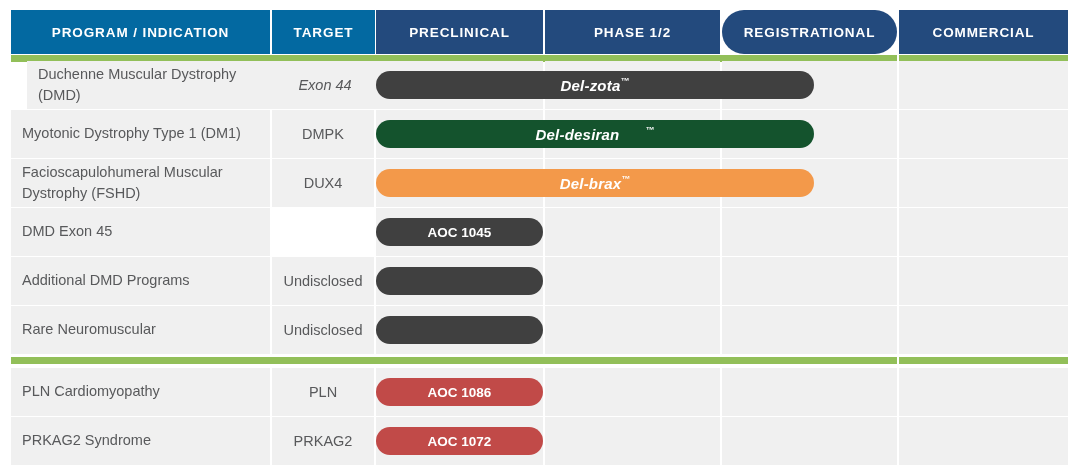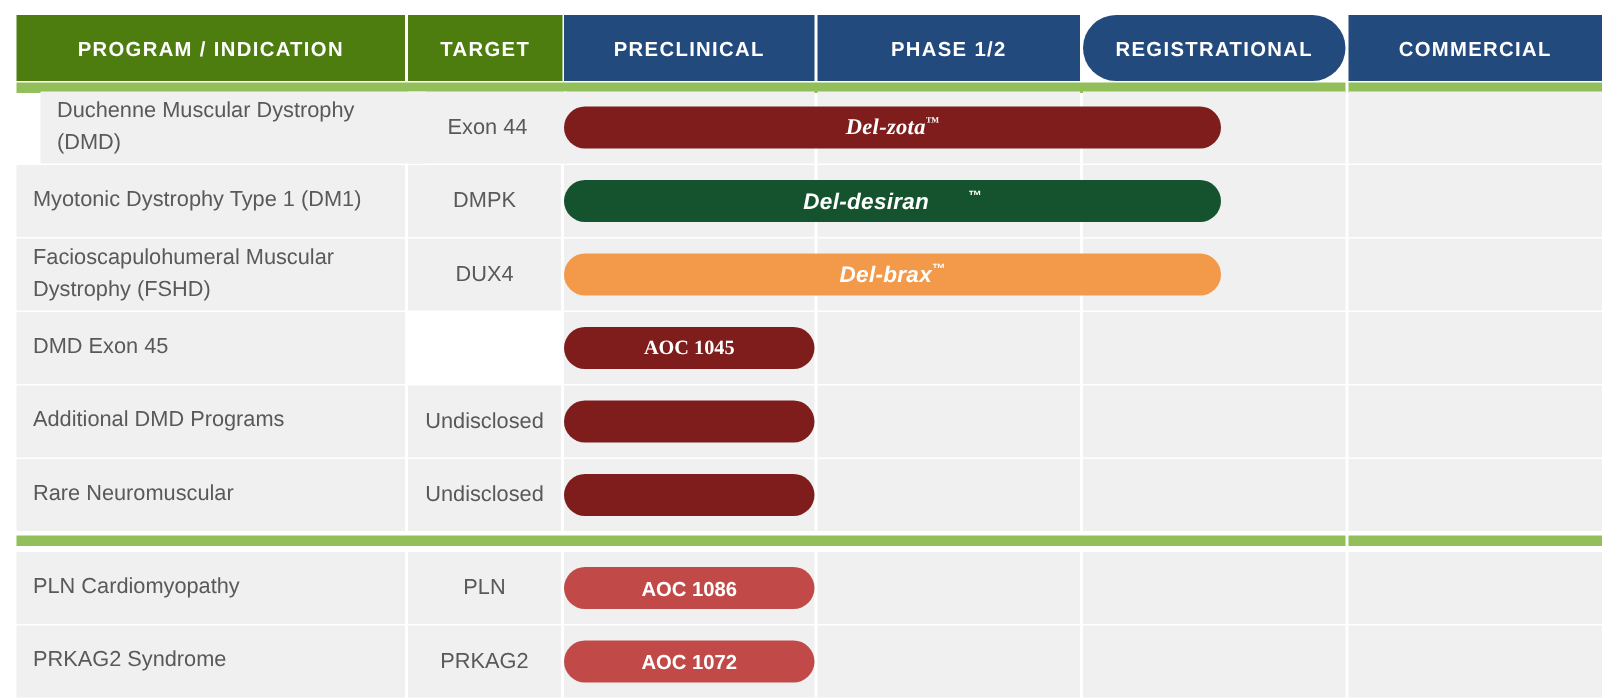--- a/index.html
+++ b/index.html
@@ -23,21 +23,21 @@
   }
   .hdr-cell{
     position:absolute; top:0; height:44px;
     display:flex; align-items:center; justify-content:center;
     color:#ffffff;
     font-size:13.5px;
     font-weight:bold;
     letter-spacing:0.9px;
     box-sizing:border-box;
   }
-  .hdr-teal{background:#4d7c0f;}
+  .hdr-teal{background:#0369a1;}
   .hdr-navy{background:#234a7d;text-align:center;}
 
   
   .green-bar{
     position:absolute;
     height:7px;
     background:#92bf59;
   }
 
   
@@ -88,21 +88,21 @@
   }
   .pill .tm{
     font-style:normal;
     font-size:9px;
     font-weight:bold;
     vertical-align:super;
     position:relative;
     top:-4px;
     letter-spacing:0;
   }
-  .c-teal{background:#7f1d1d;font-family:Liberation Serif, serif;}
+  .c-teal{background:#404040;}
   .c-green{background:#14532d;gap:26px;}
   .c-orange{background:#f3994a;}
   .c-red{background:#c14a48;}
 </style>
 </head>
 <body>
 
 <div id="pipeline">
 
   <div class="hdr-row">
@@ -126,21 +126,21 @@
     </div>
   </div>
 
   <div class="green-bar" style="left:0px;top:45px;width:886px;"></div>
   <div class="green-bar" style="left:888px;top:45px;width:169px;"></div>
 
   <div class="grid">
 
     <div class="row" style="top:0px;height:48px;">
       <div class="cell prog" style="left:16px;width:257px;">Duchenne Muscular Dystrophy (DMD)</div>
-      <div class="cell tgt" style="left:261px;width:106px;">Exon 44</div>
+      <div class="cell tgt" style="left:261px;width:106px;font-style:italic;">Exon 44</div>
       <div class="cell" style="left:365px;width:167px;"></div>
       <div class="cell" style="left:534px;width:175px;"></div>
       <div class="cell" style="left:711px;width:175px;"></div>
       <div class="cell" style="left:888px;width:169px;"></div>
       <div class="pill brand c-teal" style="left:365px;width:438px;top:10px;">
         <span>Del-zota</span>
           <span class="tm">™</span>
       </div>
     </div>
 

